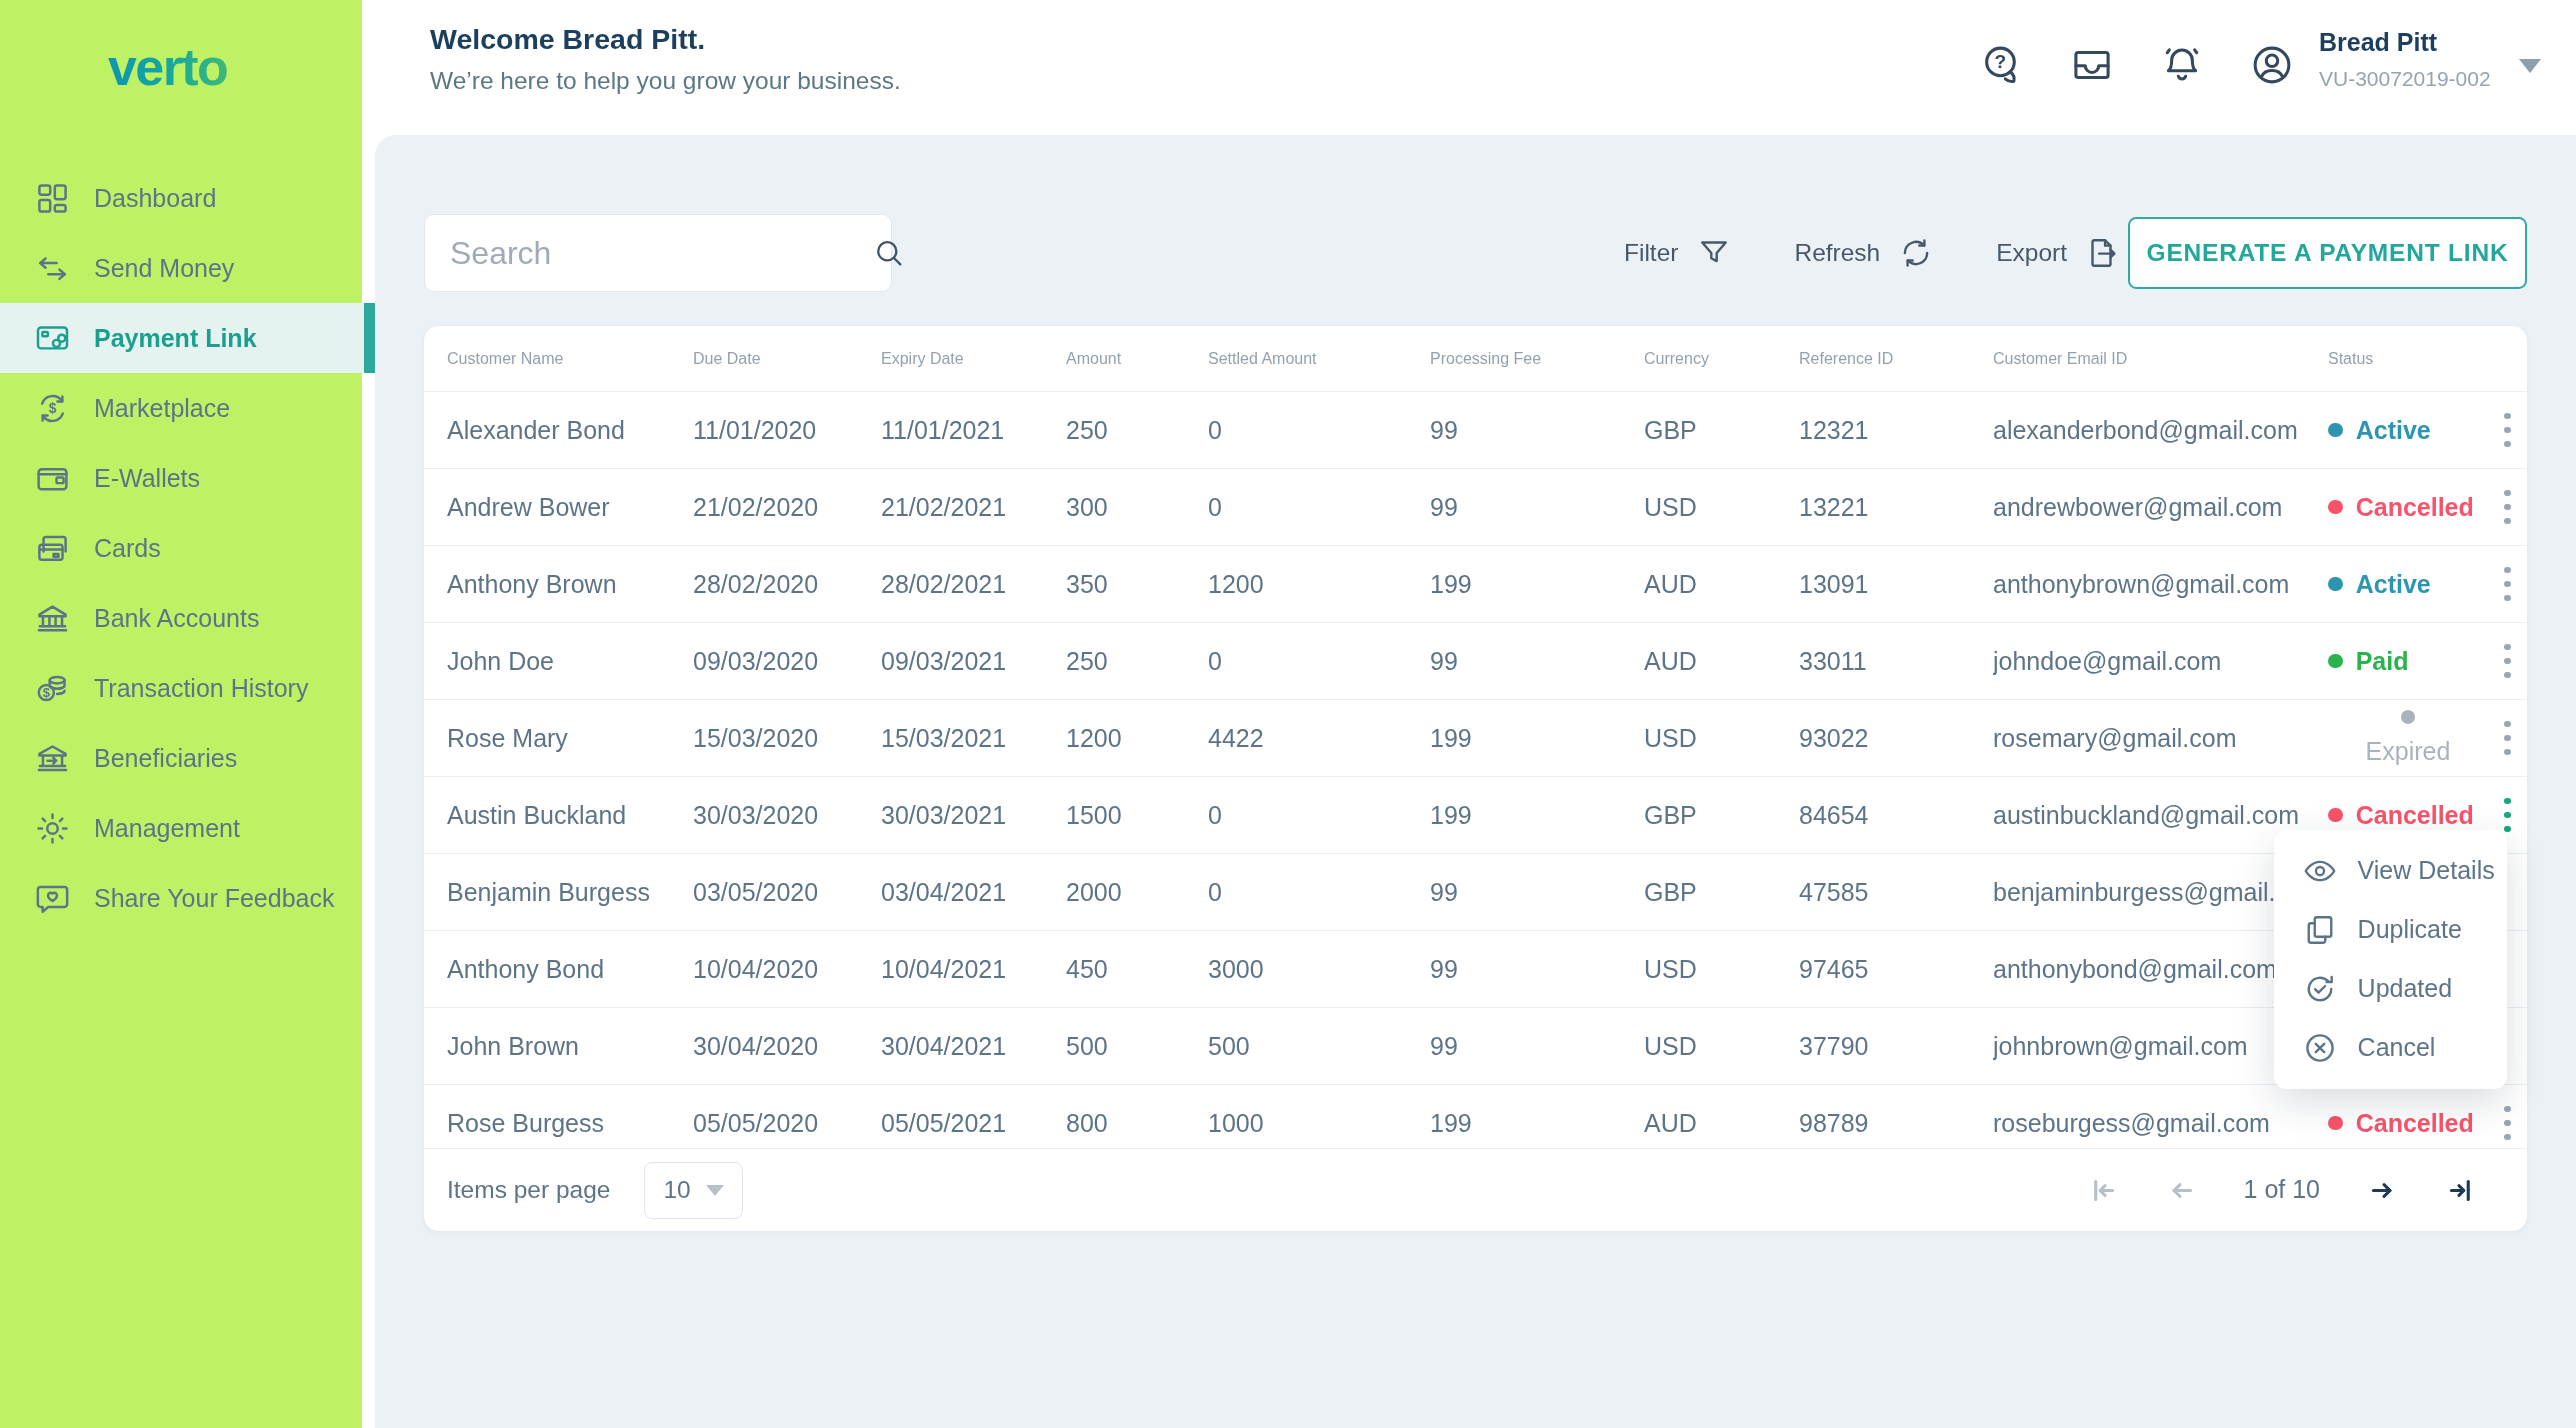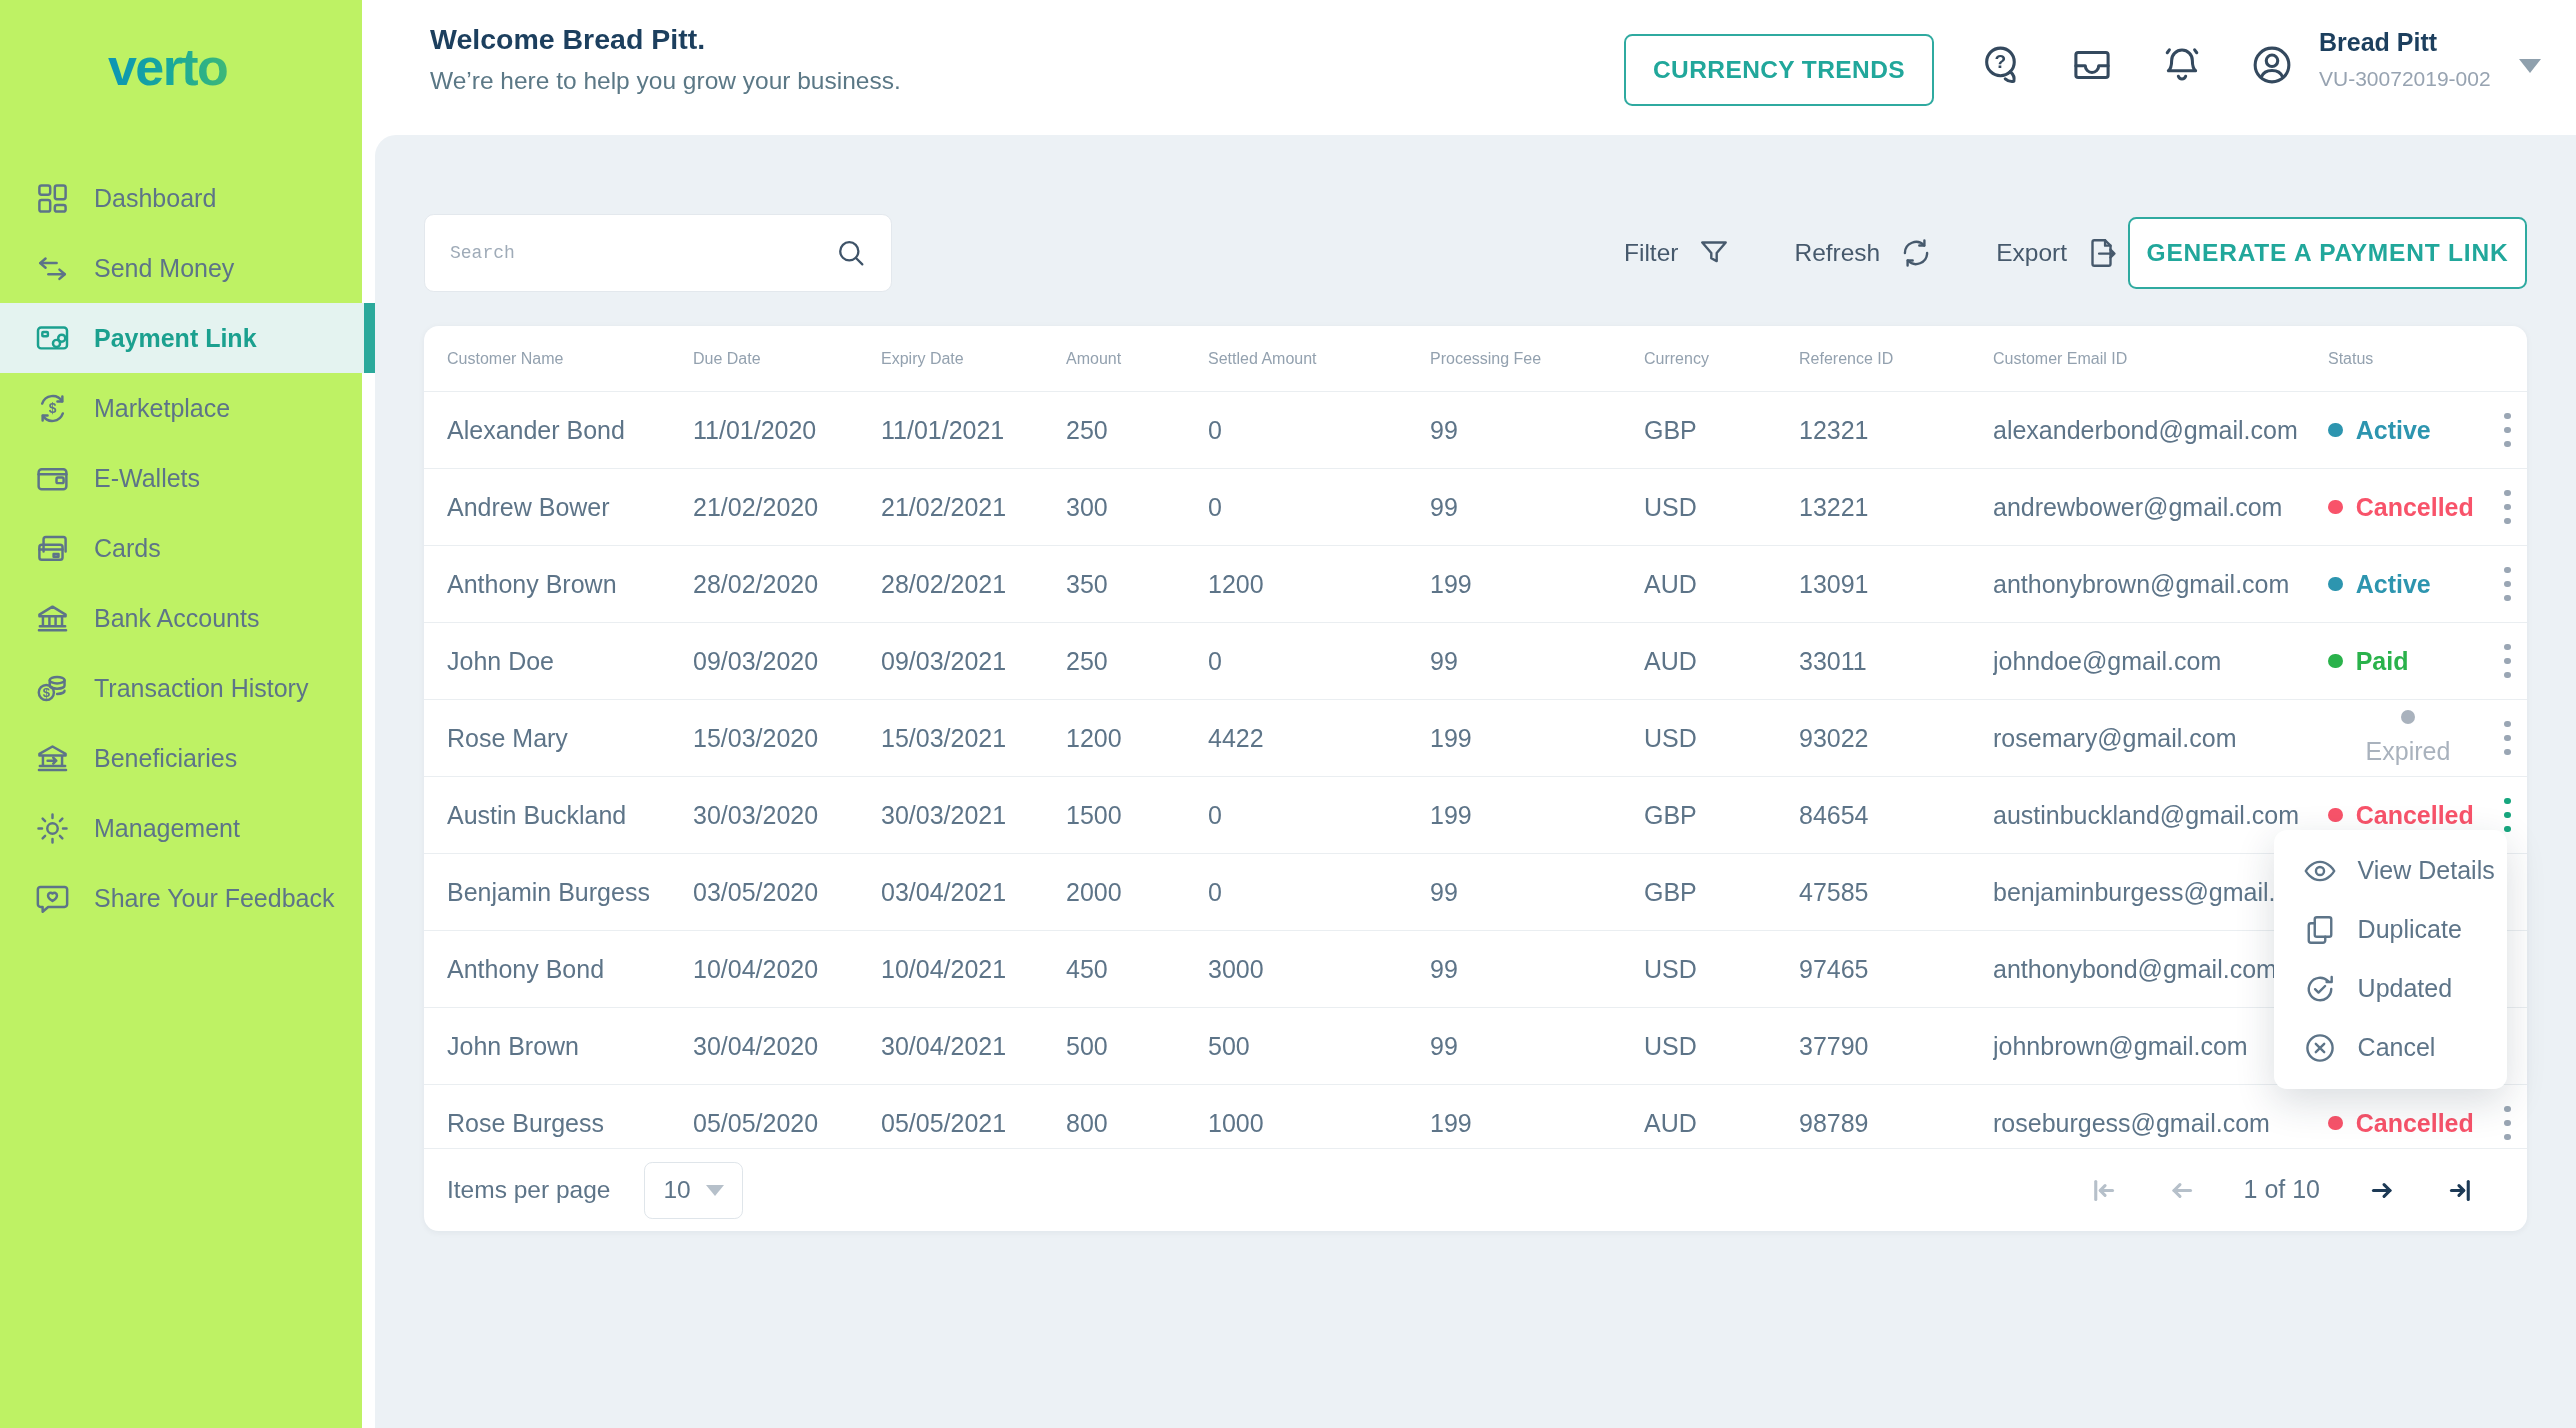--- a/index.html
+++ b/index.html
@@ -28,21 +28,21 @@
   .header-icons{position:absolute;left:1979px;top:42px;display:flex;gap:44px;color:#34495E;}
   .header-icons .hicon{width:46px;height:46px;cursor:pointer;}
   .header-icons .hicon svg{width:46px;height:46px;}
   .user-block{position:absolute;left:2319px;top:28px;cursor:pointer;}
   .user-name{font-size:25px;font-weight:700;color:#1C3F5E;}
   .user-id{font-size:21px;color:#97A3B1;margin-top:9.8px;}
   .user-caret{position:absolute;left:2519px;top:59px;width:0;height:0;border-left:11.4px solid transparent;border-right:11.4px solid transparent;border-top:14px solid #8FA0AD;cursor:pointer;}
 
   
   .search{position:absolute;left:424px;top:214px;width:468px;height:78px;background:#fff;border:1.6px solid #E3E8ED;border-radius:9.8px;box-sizing:border-box;display:flex;align-items:center;padding:0 23px;}
-  .search input{border:0;outline:0;flex:1;font-size:18px;color:#46596C;background:transparent;font-family:Liberation Mono, monospace;}
+  .search input{border:0;outline:0;flex:1;font-size:32px;color:#46596C;background:transparent;font-family:Liberation Sans, sans-serif;}
   .search input::placeholder{color:#9FABB8;}
   .search .icon svg{width:34px;height:34px;color:#3E5368;}
   .quick-actions{position:absolute;left:1624px;top:214px;height:78px;display:flex;align-items:center;gap:62px;color:#46596C;font-size:24.5px;}
   .action{display:flex;align-items:center;gap:18px;cursor:pointer;}
   .action .icon svg{width:36px;height:36px;}
   .generate-btn{position:absolute;left:2128px;top:217px;width:399px;height:72px;font-size:24.5px;letter-spacing:0.8px;}
 
   
   .card{position:absolute;left:424px;top:326px;width:2103px;height:905px;background:#ffffff;border-radius:14.7px;box-shadow:0 1.6px 6.5px rgba(23,43,64,.05);}
   .thead,.trow{display:grid;grid-template-columns:269px 188px 185px 142px 222px 214px 155px 194px 335px 160px 39px;align-items:center;}
@@ -196,21 +196,20 @@
               <path d="M12 13.6s-2.9-1.7-2.9-3.6a1.7 1.7 0 0 1 2.9-1.2 1.7 1.7 0 0 1 2.9 1.2c0 1.9-2.9 3.6-2.9 3.6z"></path>
             </svg>
           </span>
           <span class="nav-label">Share Your Feedback</span>
         </div>
       </div>
   </div>
 
   <div class="header-title">Welcome Bread Pitt.</div>
   <div class="header-sub">We’re here to help you grow your business.</div>
-  <button class="btn-outline currency-btn">CURRENCY TRENDS</button>
   <div class="header-icons">
     <span class="hicon">
         <svg viewBox="0 0 24 24" fill="none" stroke="currentColor" stroke-width="1.6" stroke-linecap="round" stroke-linejoin="round">
           <circle cx="11.2" cy="10.4" r="7.2"></circle>
           <path d="M16.3 15.5c1.6 1.3 2.3 3.2 1.9 5-1.6.3-3.3-.2-4.5-1.3"></path>
           <text x="11.2" y="13.8" font-size="10" font-weight="bold" text-anchor="middle" fill="currentColor" stroke="none">?</text>
         </svg>
       </span>
     <span class="hicon">
         <svg viewBox="0 0 24 24" fill="none" stroke="currentColor" stroke-width="1.6" stroke-linecap="round" stroke-linejoin="round">

